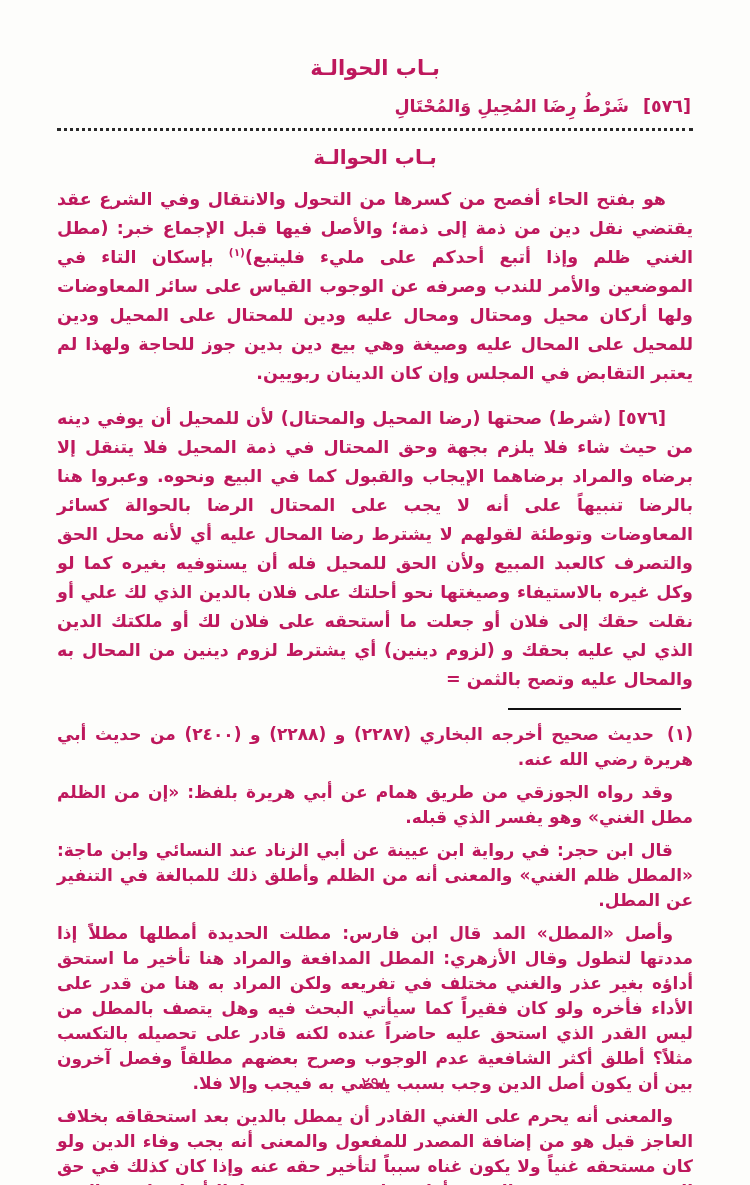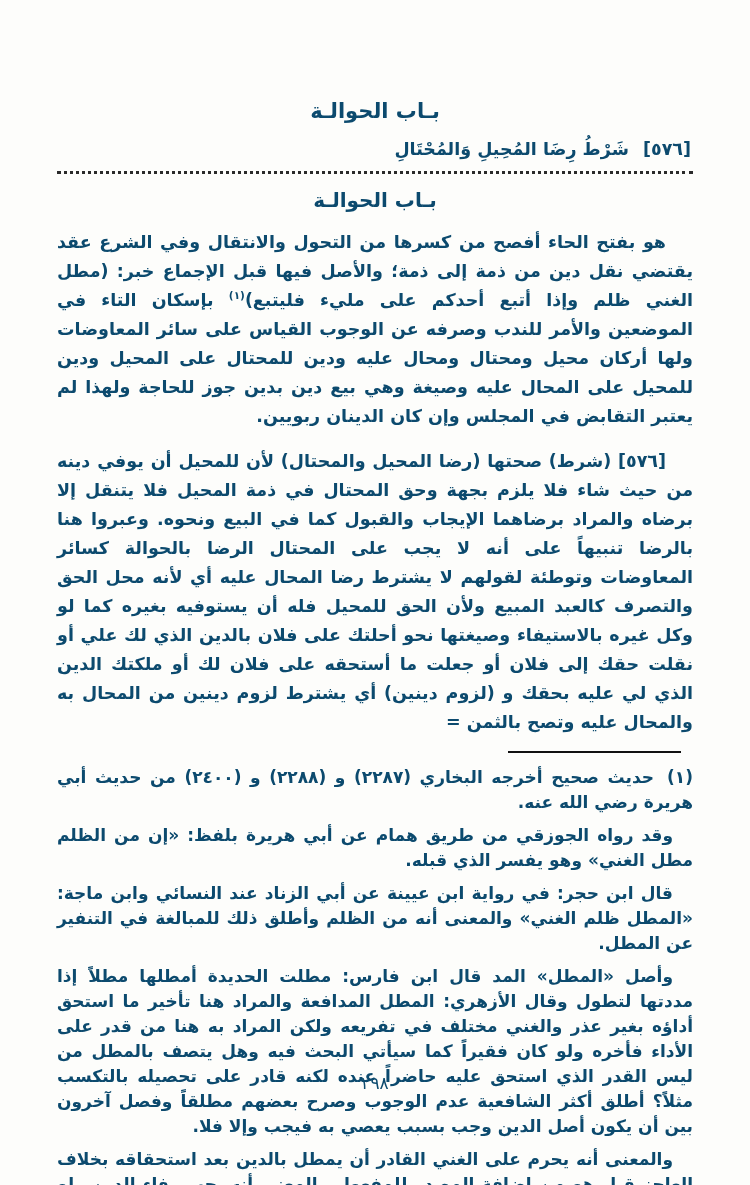--- a/index.html
+++ b/index.html
@@ -2,24 +2,24 @@
 <html lang="ar" dir="rtl"><head>
 <meta charset="utf-8">
 <style>
   html,body{margin:0;padding:0;background:#e9e9e9;}
   .page{
     position:relative;
     width:750px;height:1185px;
     margin:0 auto;
     background:#fdfdfb;
     box-sizing:border-box;
-    padding:99px 57px 0 57px;
+    padding:56px 57px 0 57px;
     direction:rtl;
     font-family:"DejaVu Sans", sans-serif;
-    color:#0c4a6e;
+    color:#be185d;
     overflow:hidden;
   }
   .chapter-title{
     margin:0 0 16px 0;
     text-align:center;
     font-size:21px;
     font-weight:bold;
   }
   .verse-row{
     display:flex;

